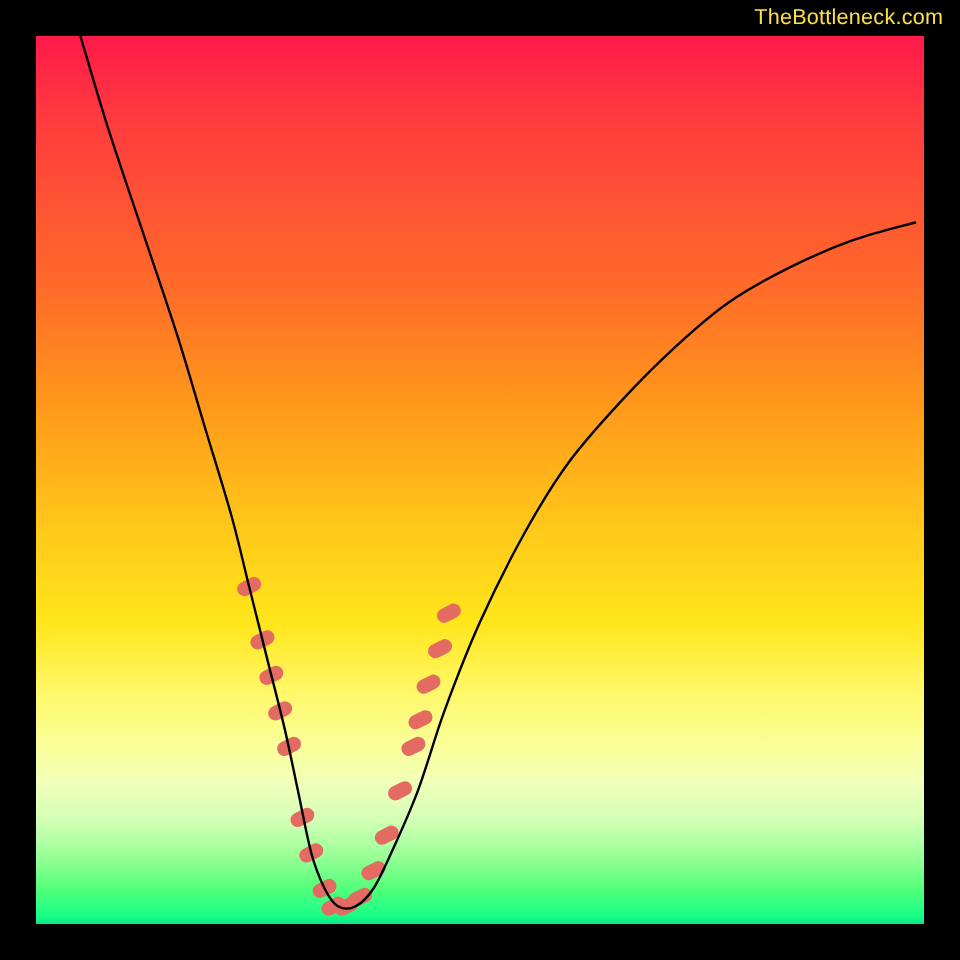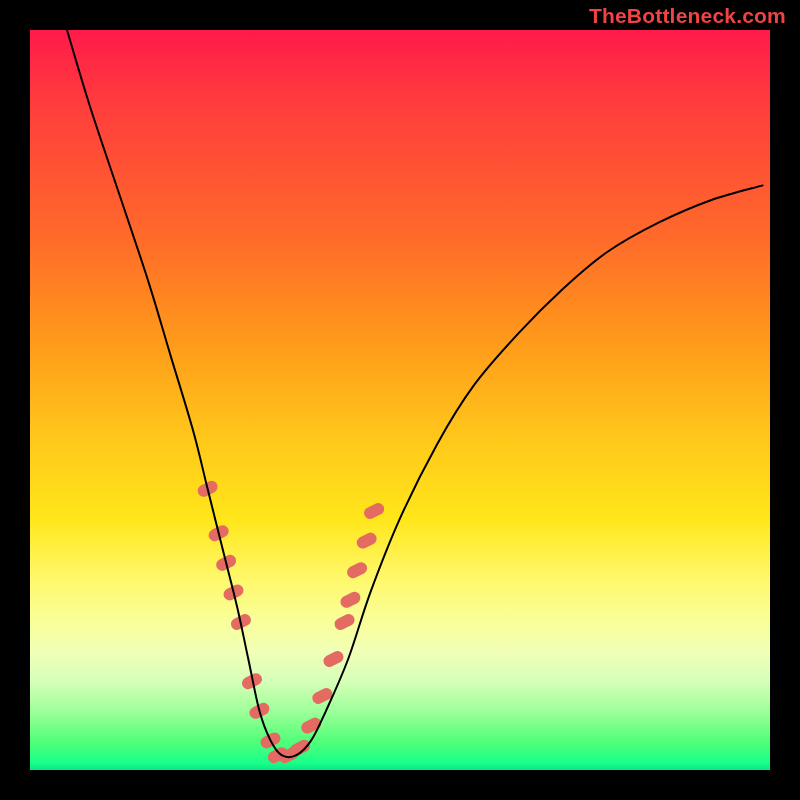--- a/index.html
+++ b/index.html
@@ -52,23 +52,23 @@
   .curve path.dot {
     fill: none;
     stroke: #e36b62;
     stroke-width: 12;
     stroke-linecap: round;
   }
   .watermark {
     position: absolute;
     top: 4px;
     right: 14px;
-    color: #ef4444;
-    font-size: 21px;
-    font-weight: 700;
+    color: #fde047;
+    font-size: 18px;
+    font-weight: 400;
     letter-spacing: 0.2px;
     user-select: none;
   }
 </style>
 </head>
 <body>
 
 <div class="frame">
   <div class="plot-area">
     <svg class="curve" viewBox="0 0 740 740" width="740" height="740" preserveAspectRatio="none">

